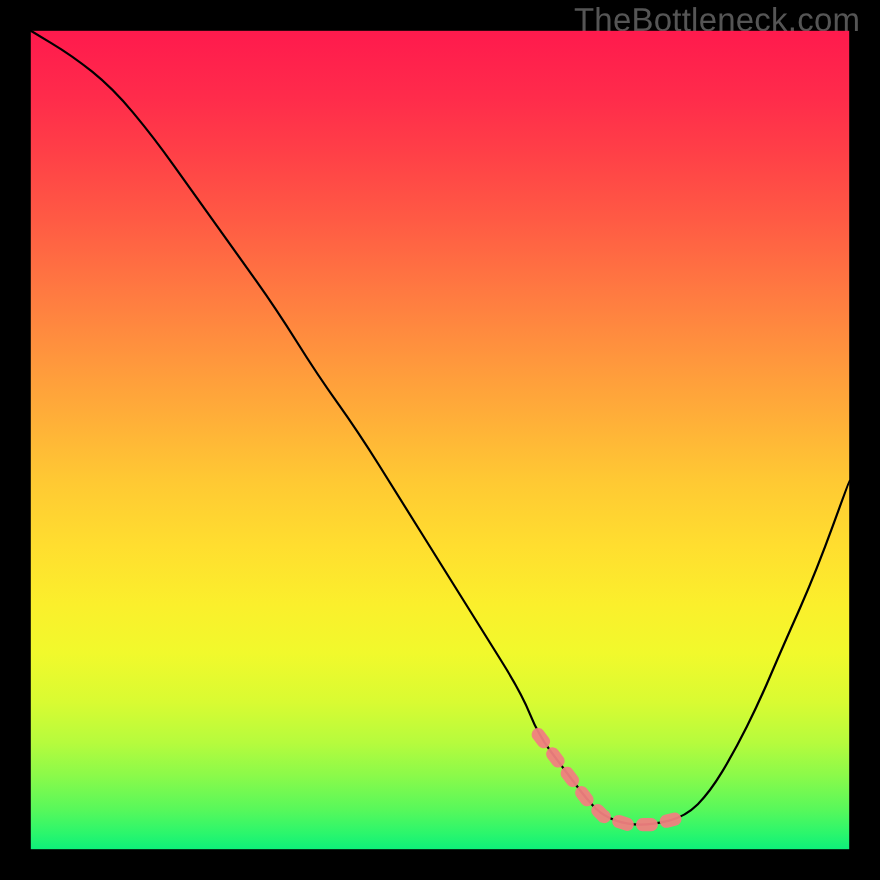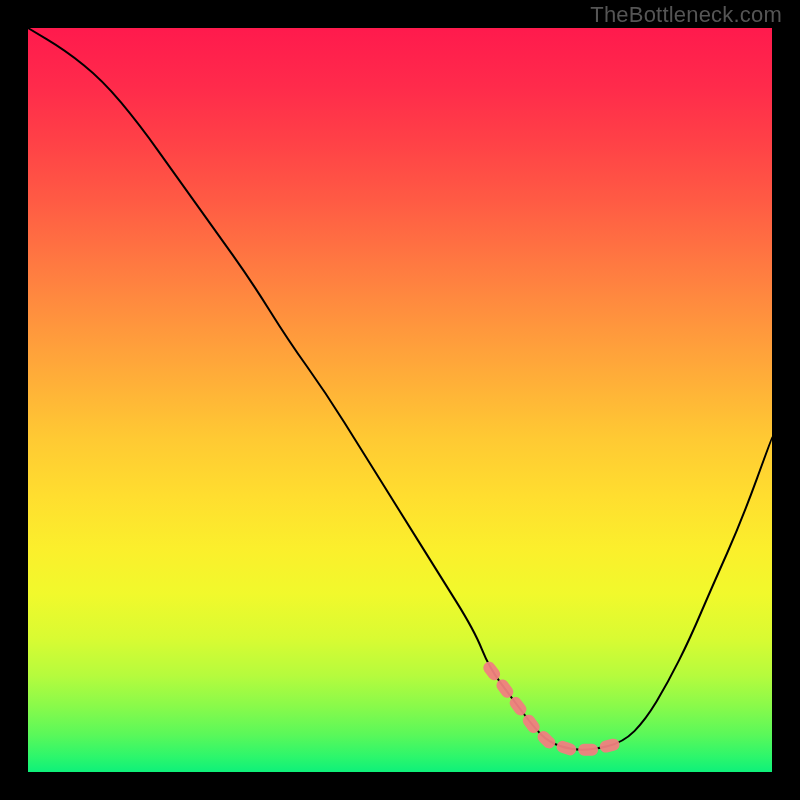--- a/index.html
+++ b/index.html
@@ -8,21 +8,21 @@
     width: 800px;
     height: 800px;
     position: relative;
     background: #000;
   }
   .watermark {
     position: absolute;
     top: 2px;
     right: 18px;
     font-family: Arial, Helvetica, sans-serif;
-    font-size: 22px;
+    font-size: 30px;
     color: #555;
     font-weight: 500;
     letter-spacing: 0.2px;
   }
   .plot-area {
     position: absolute;
     left: 28px;
     top: 28px;
     width: 744px;
     height: 744px;

